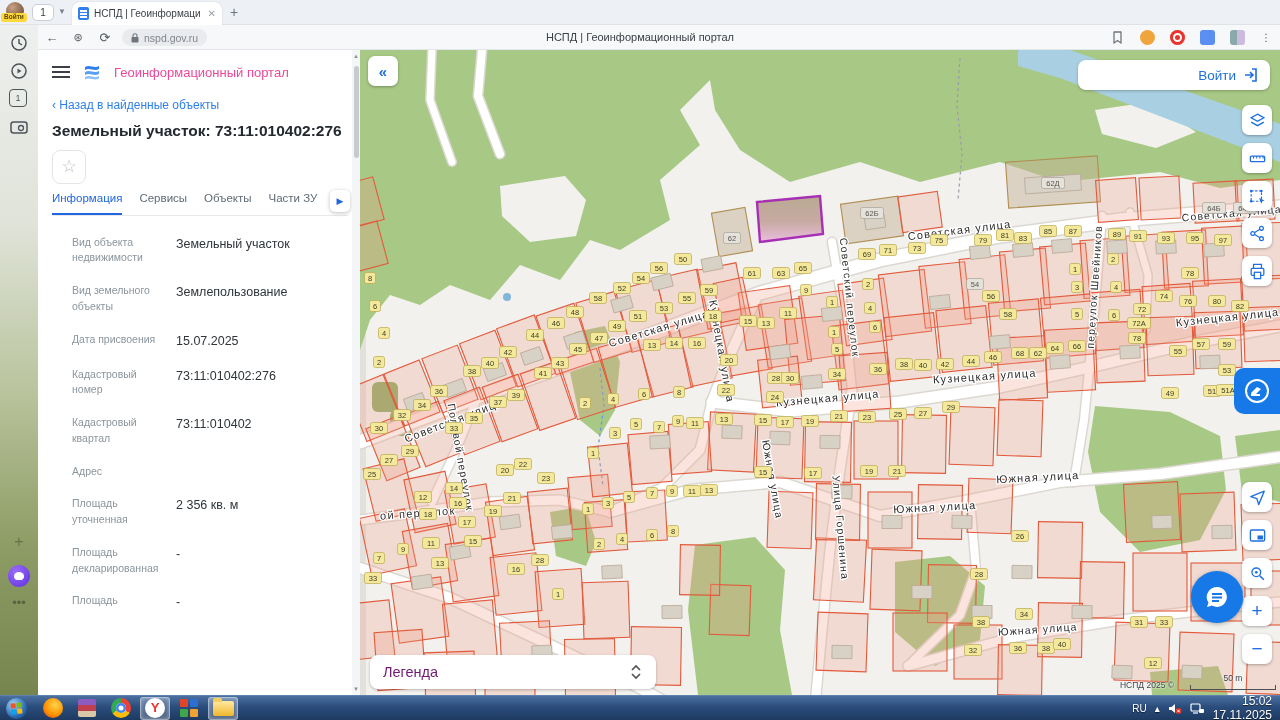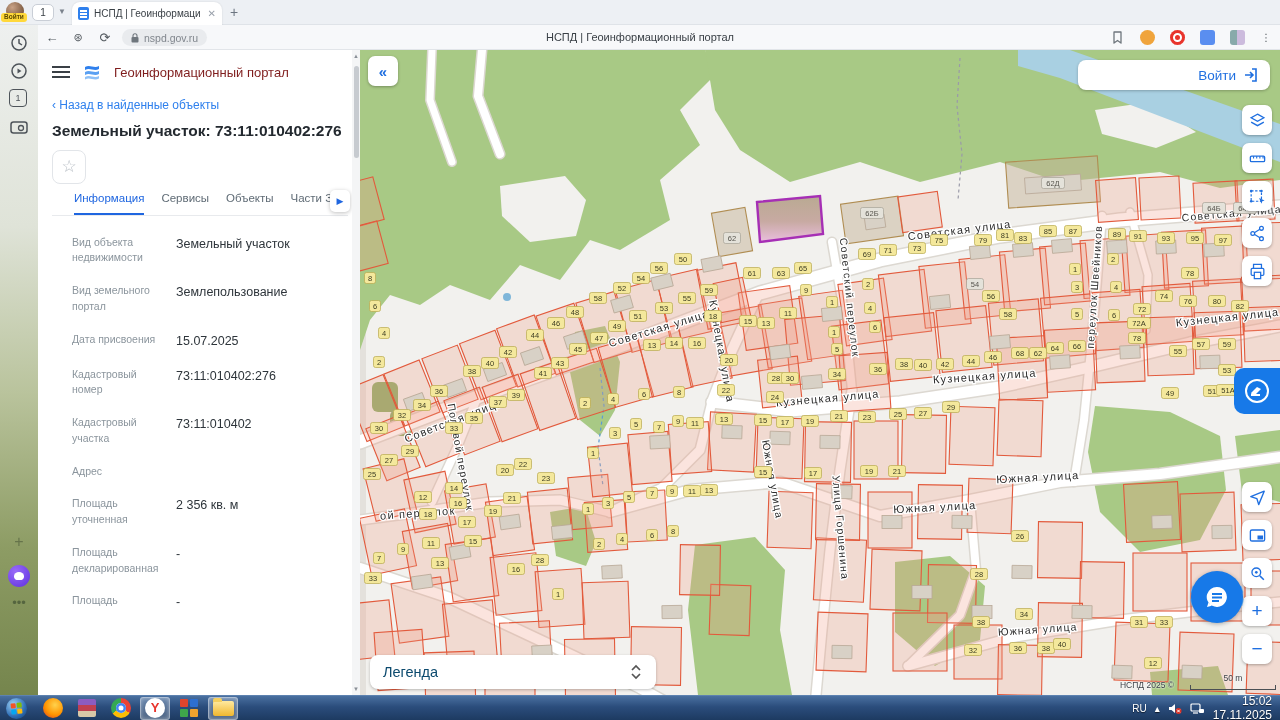--- a/index.html
+++ b/index.html
@@ -44,29 +44,29 @@
   #alice:after { content:""; position:absolute; left:6px; top:7px; width:10px; height:8px; background:#fff; border-radius:50% 50% 45% 45%; }
 
   
   #panel { position:absolute; left:38px; top:50px; width:322px; height:645px; background:#fff; overflow:hidden; }
   #pscroll { position:absolute; right:0; top:0; width:8px; height:645px; background:#f4f5f6; }
   #pscroll .thumb { position:absolute; left:1.5px; top:16px; width:5px; height:92px; background:#c7cbd0; border-radius:3px; }
   #pscroll .arr { position:absolute; left:0; width:8px; font-size:6px; color:#8a9097; text-align:center; }
   #phead { position:absolute; left:14px; top:12px; display:flex; align-items:center; gap:12px; }
   #burger { width:18px; height:12px; border-top:2px solid #3a4046; border-bottom:2px solid #3a4046; position:relative; }
   #burger:after { content:""; position:absolute; left:0; top:3px; width:18px; height:2px; background:#3a4046; }
-  #app-title { font-size:13px; color:#7f1d1d; }
+  #app-title { font-size:13px; color:#ec4899; }
   #backlink { position:absolute; left:14px; top:48px; font-size:12px; color:#2f80ed; }
   #ptitle { position:absolute; left:14px; top:72px; width:290px; font-size:15.5px; font-weight:bold; color:#23292f; }
   #starbtn { position:absolute; left:14px; top:100px; width:34px; height:34px; border:1px solid #e2e5e9; border-radius:8px;
              color:#b8bec5; font-size:17px; text-align:center; line-height:32px; background:#fff; }
   #tabs { position:absolute; left:14px; top:142px; width:296px; display:flex; gap:17px; border-bottom:1px solid #e8eaed;
           padding-bottom:0; height:24px; overflow:hidden; }
   .ptab { font-size:11.5px; color:#5f6b75; padding-bottom:7px; white-space:nowrap; }
-  .ptab.active { color:#1f66e0; border-bottom:2px solid #1f66e0;margin-left:22px; }
+  .ptab.active { color:#1f66e0; border-bottom:2px solid #1f66e0; }
   #tabmore { position:absolute; right:10px; top:140px; width:20px; height:22px; background:#fff; border-radius:5px;
              box-shadow:0 1px 4px rgba(0,0,0,.25); color:#1f66e0; font-size:9px; text-align:center; line-height:22px; }
   #fields { position:absolute; left:14px; top:176px; width:300px;margin-left:20px; }
   .frow { display:flex; padding:8.5px 0; }
   .flabel { flex:none; width:104px; padding-right:10px; font-size:10.5px; color:#8b959d; line-height:1.5; }
   .fvalue { font-size:12.5px; color:#2e353b; line-height:1.45; }
   .morelink { margin-top:3px; font-size:11.5px; color:#2f80ed; text-decoration:underline; }
   .morelink .chev { font-size:8px; text-decoration:none; display:inline-block; margin-left:3px; }
 
   
@@ -79,21 +79,21 @@
   #loginbar { position:absolute; right:10px; top:10px; width:192px; height:30px; background:#fff; border-radius:8px;
               box-shadow:0 1px 3px rgba(0,0,0,.25); display:flex; align-items:center; justify-content:flex-end;
               gap:7px; padding-right:11px; color:#1f6fe0; font-size:13.5px; }
   #fbtab { position:absolute; right:0; top:318px; width:46px; height:46px; background:#1779e8; border-radius:10px 0 0 10px;
            display:flex; align-items:center; justify-content:center; }
   #fab { position:absolute; right:34px; top:518px; width:58px; height:58px; }
   #fab .core { position:absolute; left:3px; top:3px; width:52px; height:52px; border-radius:50%; background:#1779e8;
                display:flex; align-items:center; justify-content:center; box-shadow:0 1px 4px rgba(0,0,0,.3); }
   #legend { position:absolute; left:10px; bottom:6px; width:286px; height:34px; background:#fff; border-radius:8px;
             box-shadow:0 1px 3px rgba(0,0,0,.25); display:flex; align-items:center; justify-content:space-between;
-            padding:0 13px; font-size:14.5px; color:#0c4a6e; }
+            padding:0 13px; font-size:14.5px; color:#701a75; }
   #attrib { position:absolute; right:106px; bottom:5px; font-size:8.5px; color:#3c4046;
             text-shadow:0 0 2px #fff,0 0 2px #fff; }
   #scalebar { position:absolute; right:4px; bottom:4px; width:86px; height:16px; }
   #scalebar .lbl { position:absolute; left:0; right:0; top:-2px; text-align:center; font-size:8.5px; color:#3c4046;
             text-shadow:0 0 2px #fff; }
   #scalebar .bar { position:absolute; left:0; right:0; bottom:1px; height:5px; border:1px solid #4a4f54; border-top:none; }
 
   
   #taskbar { position:absolute; left:0; top:695px; width:1280px; height:25px;
       background:linear-gradient(180deg,#4a70a0 0%,#2b4d7c 45%,#1d3a61 100%); border-top:1px solid #5d82b0;
@@ -201,33 +201,33 @@
         <span class="ptab">Части ЗУ</span>
         <span class="ptab">Соста</span>
       </div>
     <div id="tabmore">▶</div>
     <div id="fields">
         <div class="frow">
           <div class="flabel">Вид объекта недвижимости</div>
           <div class="fvalue">Земельный участок</div>
         </div>
         <div class="frow">
-          <div class="flabel">Вид земельного портал</div>
+          <div class="flabel">Вид земельного объекты</div>
           <div class="fvalue">Землепользование</div>
         </div>
         <div class="frow">
           <div class="flabel">Дата присвоения</div>
           <div class="fvalue">15.07.2025</div>
         </div>
         <div class="frow">
           <div class="flabel">Кадастровый номер</div>
           <div class="fvalue">73:11:010402:276</div>
         </div>
         <div class="frow">
-          <div class="flabel">Кадастровый участка</div>
+          <div class="flabel">Кадастровый квартал</div>
           <div class="fvalue">73:11:010402</div>
         </div>
         <div class="frow">
           <div class="flabel">Адрес</div>
         </div>
         <div class="frow">
           <div class="flabel">Площадь уточненная</div>
           <div class="fvalue">2 356 кв. м</div>
         </div>
         <div class="frow">

